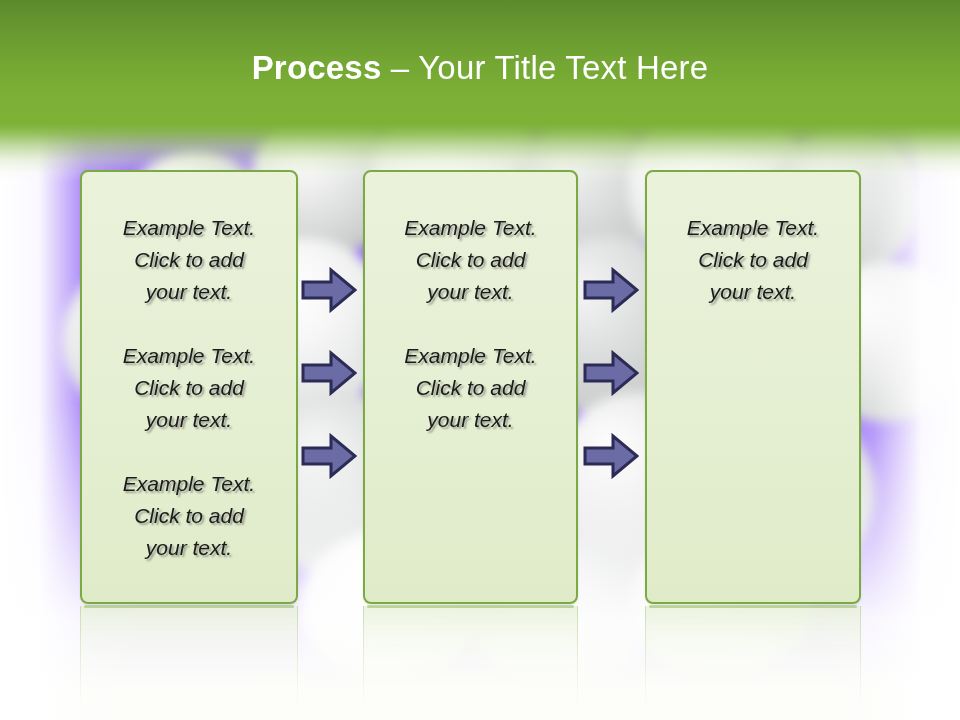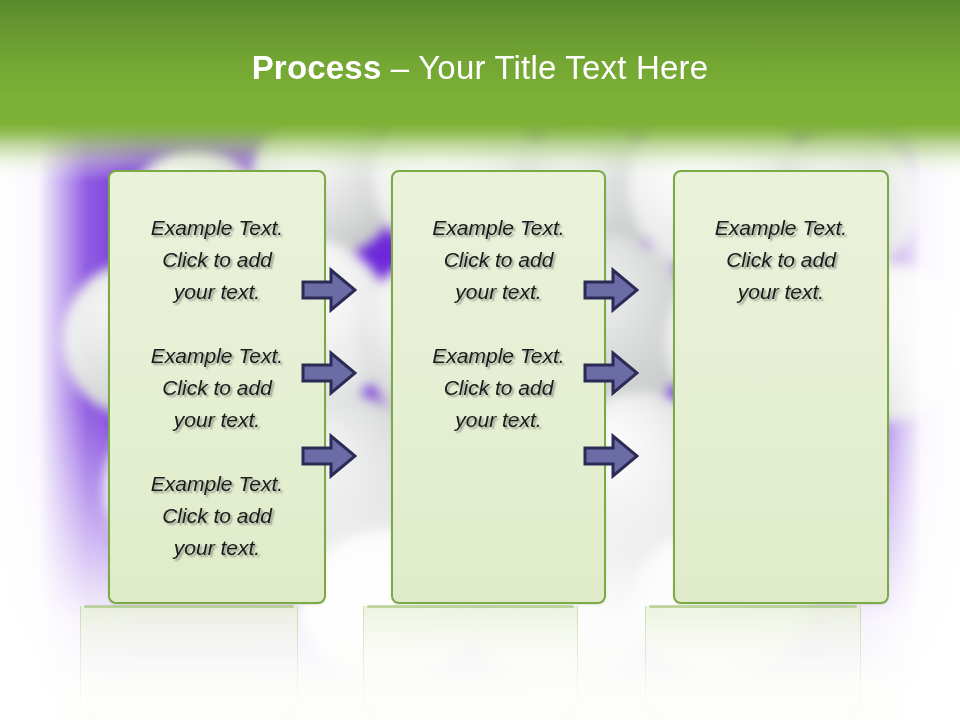--- a/index.html
+++ b/index.html
@@ -10,21 +10,21 @@
   }
   body {
     font-family: "Liberation Sans", "DejaVu Sans", sans-serif;
   }
 
   #slide {
     position: relative;
     width: 960px;
     height: 720px;
     overflow: hidden;
-    background: #6d28d9;
+    background: #8b5cf6;
   }
 
   
   .bg-photo {
     position: absolute;
     left: 0;
     top: 0;
     width: 960px;
     height: 720px;
     overflow: hidden;
@@ -130,21 +130,20 @@
     box-sizing: border-box;
     border: 2.2px solid #7ba943;
     border-radius: 8px;
     background: linear-gradient(to bottom,
         #eaf2da 0%,
         #e7f0d5 38%,
         #e3eecf 72%,
         #dfebc8 100%);
     box-shadow: 0 1px 2px rgba(110,130,90,0.18);
     overflow: hidden;
-    margin-left: 28px;
   }
   .pbox-text {
     position: absolute;
     left: 10px;
     right: 10px;
     text-align: center;
     color: #1b1b1b;
     font-style: italic;
     font-size: 21px;
     line-height: 32px;

